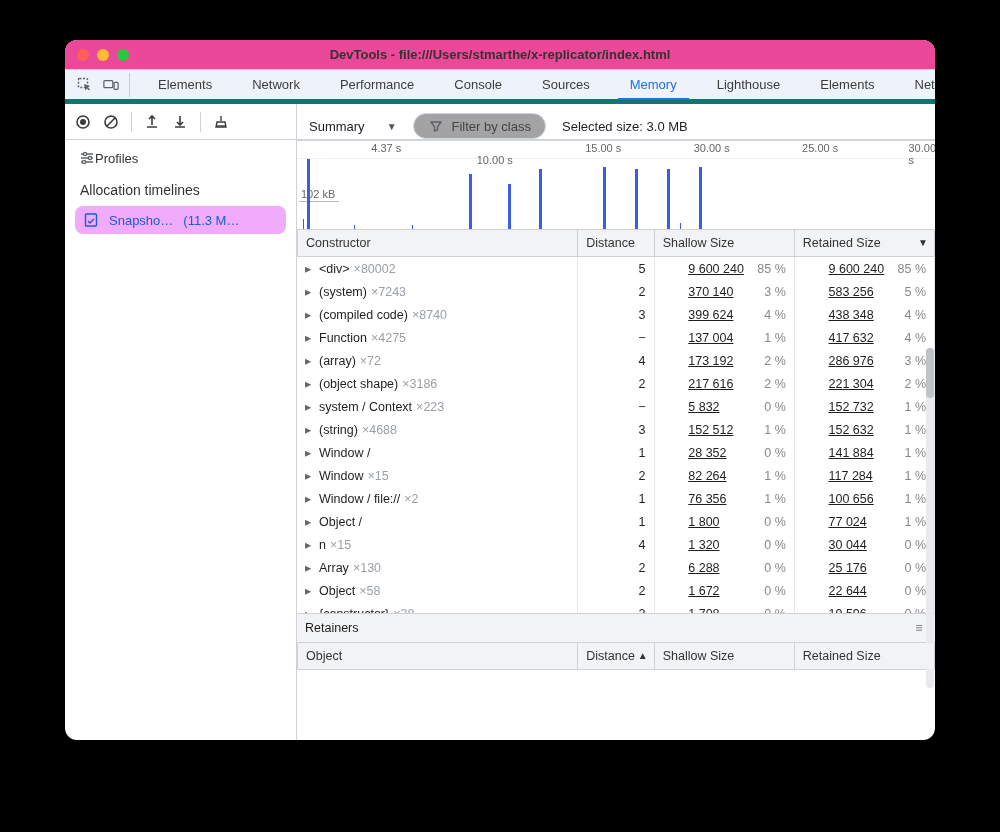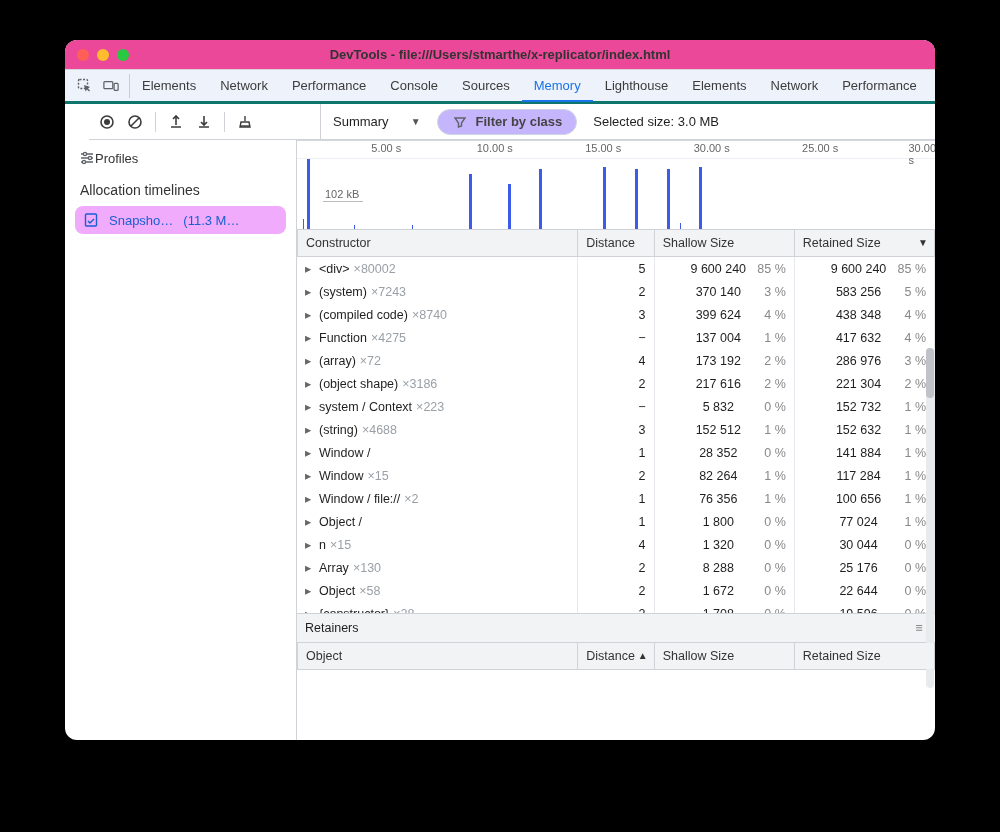--- a/index.html
+++ b/index.html
@@ -12,67 +12,67 @@
   .titlebar {
     height: 30px; display: flex; align-items: center; padding: 0 12px;
     background: #ec4899; border-bottom: 1px solid #d7d7d9;
     position: relative;
   }
   .traffic { display: flex; gap: 8px; }
   .dot { width: 12px; height: 12px; border-radius: 50%; }
   .dot.r { background: #ff5f57; } .dot.y { background: #febc2e; } .dot.g { background: #28c840; }
   .title { position:absolute; left:0; right:0; text-align:center; font-weight:600; font-size:13px; color:#333; pointer-events:none;}
   .tabbar {
-    height: 34px; display:flex; align-items:center; gap:0; padding: 0 8px; border-bottom: 3px solid #0f766e;
+    height: 34px; display:flex; align-items:center; gap:16px; padding: 0 8px; border-bottom: 5px solid #0f766e;
     background: #edf2fb;
   }
   .tabbar .lefticons { display:flex; gap:10px; padding:0 10px 0 4px; border-right: 1px solid #c8cdd4; height:24px; align-items:center;}
   .tabbar .tab { padding: 8px 12px; color:#3c3c3c; cursor:pointer; display:flex; align-items:center; height:100%;}
   .tabbar .tab.active { color:#1a73e8; border-bottom: 2px solid #1a73e8; margin-bottom:-1px;}
   .tabbar .spacer { flex:1; }
   .ico { display:inline-flex; width:16px; height:16px; align-items:center; justify-content:center;}
   .toolbar {
-    height: 36px; display:flex; align-items:center; border-bottom:1px solid #cfd3d8;margin-left:24px;
+    height: 36px; display:flex; align-items:flex-end; border-bottom:1px solid #cfd3d8;
   }
   .toolbar .left { width: 232px; display:flex; align-items:center; gap:12px; padding:0 10px; height:100%; border-right:1px solid #cfd3d8;}
   .toolbar .sep { width:1px; height:20px; background:#cfd3d8;}
   .toolbar .right { flex:1; display:flex; align-items:center; gap:16px; padding:0 12px;}
   .dropdown-btn { display:flex; align-items:center; gap:22px; cursor:pointer;}
   .filter-pill {
-    display:flex; align-items:center; gap:8px; background:#c4b5fd; border:1px solid #cfd6e0;
-    border-radius:18px; padding:4px 14px; color:#444;font-weight:bold;
+    display:flex; align-items:center; gap:8px; background:#a3a3a3; border:1px solid #cfd6e0;
+    border-radius:18px; padding:4px 14px; color:#444;
   }
   .body { flex:1; display:flex; overflow:hidden;}
   .sidebar { width:232px; border-right:1px solid #cfd3d8; display:flex; flex-direction:column; }
   .sidebar .section { padding:10px 14px 6px; color:#333; display:flex; align-items:center; }
   .sidebar .section.sub { padding-left:15px; font-size:14px;}
   .sidebar .item {
     margin:2px 10px; padding:6px 8px; border-radius:8px; display:flex; align-items:center; gap:10px;
   }
   .sidebar .item.selected { background:#f0abfc; color:#1a5fd0;}
   .sidebar .item .size { color:#1a5fd0;}
   .sidebar .item .name { white-space:nowrap; overflow:hidden; text-overflow:ellipsis; flex:0 1 auto;}
   .main { flex:1; display:flex; flex-direction:column; position:relative; overflow:hidden;}
   .timeline { height:90px; border-bottom:1px solid #cfd3d8; position:relative; background:#fff;}
   .timeline .ticks { position:absolute; top:0; left:0; right:0; height:20px; display:flex; font-size:11px; color:#666;}
   .timeline .tick { position:absolute; top:2px; transform:translateX(-50%); }
-  .timeline .axislabel { position:absolute; left:2px; top:48px; font-size:11px; color:#666; border-bottom:1px solid #bbb; padding:0 4px 1px 2px;margin-left:24px;}
+  .timeline .axislabel { position:absolute; left:2px; top:48px; font-size:11px; color:#666; border-bottom:1px solid #bbb; padding:0 4px 1px 2px;}
   .timeline .hr  { position:absolute; top:0; left:0; right:0; height:1px; background:#d4d8de;}
   .timeline .hr2 { position:absolute; top:18px; left:0; right:0; height:1px; background:#eceff3;}
   .timeline .bars { position:absolute; top:20px; bottom:0; left:0; right:0;}
   .timeline .bar { position:absolute; bottom:0; width:3px; background:#3b5be8;}
   .timeline .minibar { position:absolute; bottom:0; width:1px; background:#3b5be8;}
   .grid { flex:1; display:flex; flex-direction:column; overflow:hidden; position:relative;}
   .grid table { width:100%; border-collapse:collapse; table-layout:fixed;}
   .grid th { background:#f1f3f4; font-weight:400; text-align:left; padding:6px 8px; border:1px solid #cfd3d8; border-top:none; color:#333; font-size:12.5px; position:relative;}
   .grid th .sort { position:absolute; right:6px; top:7px; font-size:10px;}
   .grid td { padding:4px 8px; border-right:1px solid #e5e8ed; font-size:12.5px; white-space:nowrap;}
   .num { text-align:right; font-variant-numeric: tabular-nums;}
   .pct { color:#888; display:inline-block; width:34px; text-align:right;}
-  .val { display:inline-block; min-width:60px; text-align:center;}
+  .val { display:inline-block; min-width:60px; text-align:left;text-decoration:underline;}
   .disc { display:inline-block; width:10px; color:#666;}
   .muted { color:#9aa0a6;}
   .constructor-cell { display:flex; align-items:center; gap:4px;}
   .scroll { overflow-y:auto; flex:1;}
   .retainers { border-top:1px solid #cfd3d8;}
   .retainers .headerrow { background:#f1f3f4; padding:6px 8px; border-bottom:1px solid #cfd3d8; display:flex; justify-content:space-between; align-items:center; font-size:12.5px;}
   .retainers table th { background:#f1f3f4;}
   .retainers .blank { height:70px;}
   .vscroll-gutter { position:absolute; right:1px; top:118px; width:8px; height:340px; background:#e8eaed; border-radius:5px;}
   .vscroll-thumb { position:absolute; right:1px; top:118px; width:8px; height:50px; background:#bfc3c9; border-radius:5px;}
@@ -200,22 +200,22 @@
         <span class="name">Snapsho…</span>
         <span class="size">(11.3 M…</span>
       </div>
     </div>
 
     <div class="main">
       <div class="timeline">
         <div class="hr"></div>
           <div class="hr2"></div>
         <div class="ticks" id="ticks-mount">
-            <span class="tick" style="left: 14%;">5.00 s</span>
-            <span class="tick" style="left: 31%;">10.00 s</span>
+            <span class="tick" style="left: 14%;">4.37 s</span>
+            <span class="tick" style="left: 31%; margin-top: 12px;">10.00 s</span>
             <span class="tick" style="left: 48%;">15.00 s</span>
             <span class="tick" style="left: 65%;">30.00 s</span>
             <span class="tick" style="left: 82%;">25.00 s</span>
             <span class="tick" style="left: 98%;">30.00 s</span>
           </div>
         <div class="axislabel">102 kB</div>
         <div class="bars" id="bars-mount">
             <div class="bar" style="left: 1.5%; height: 70px;"></div>
             <div class="bar" style="left: 27%; height: 55px;"></div>
             <div class="bar" style="left: 33%; height: 45px;"></div>
@@ -415,21 +415,21 @@
                 </tr>
                 <tr>
                   <td>
                     <span class="constructor-cell">
                       <span class="disc">▸</span> 
                       <span>Array</span> 
                       <span class="muted">×130</span>
                     </span>
                   </td>
                   <td class="num">2</td>
-                  <td class="num"><span class="val">8 288</span> <span class="pct">0 %</span></td>
+                  <td class="num"><span class="val">6 288</span> <span class="pct">0 %</span></td>
                   <td class="num"><span class="val">25 176</span> <span class="pct">0 %</span></td>
                 </tr>
                 <tr>
                   <td>
                     <span class="constructor-cell">
                       <span class="disc">▸</span> 
                       <span>Object</span> 
                       <span class="muted">×58</span>
                     </span>
                   </td>

